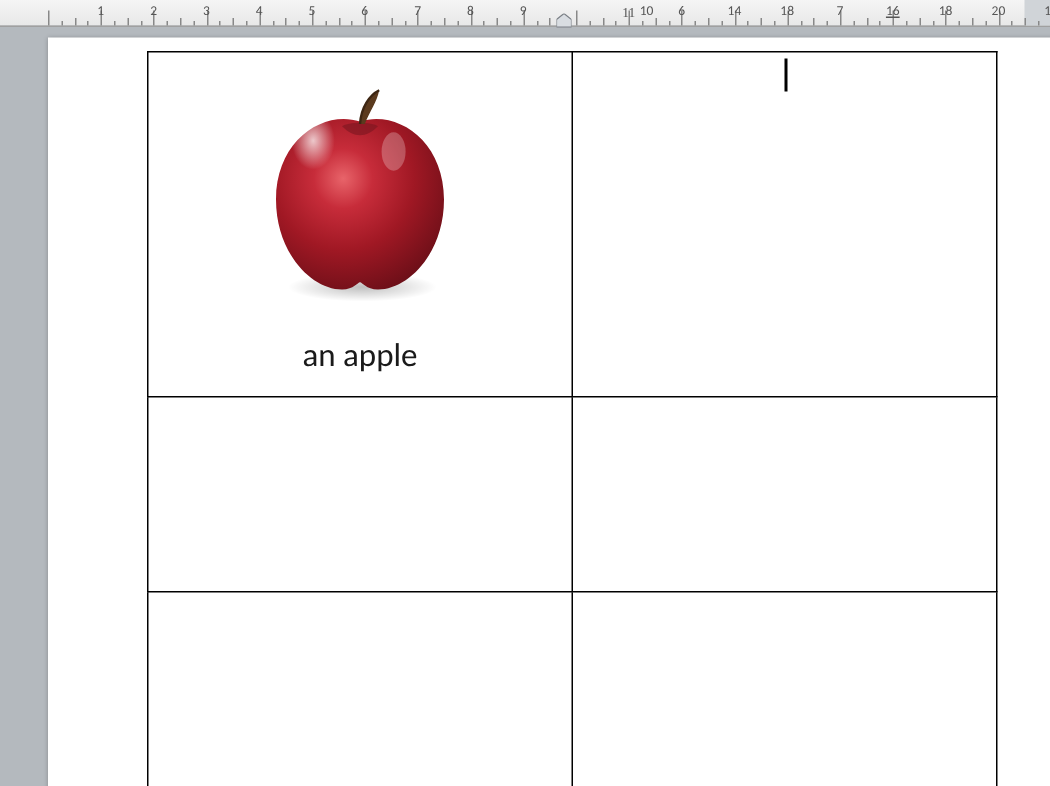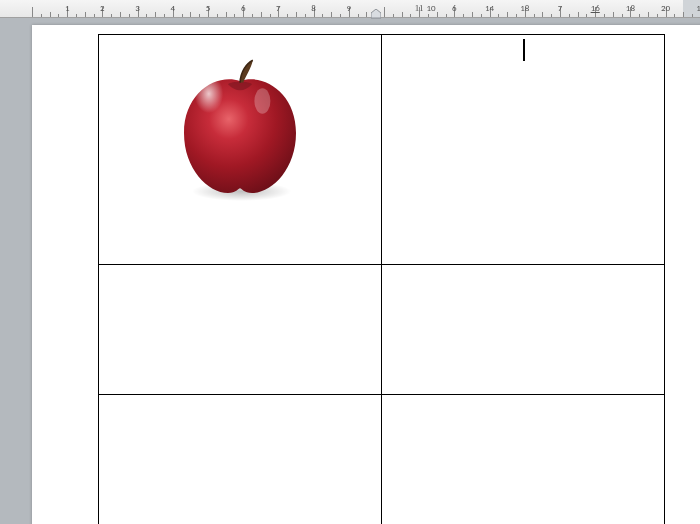--- a/index.html
+++ b/index.html
@@ -314,20 +314,21 @@
 
                 <ellipse cx="70" cy="72" rx="30" ry="40" fill="url(#appleHilite)"></ellipse>
 
                 <ellipse cx="128" cy="65" rx="10" ry="16" fill="rgba(255,255,255,0.25)"></ellipse>
 
                 <path d="M100 42 C 101 28, 108 18, 116 14
                          C 114 24, 108 32, 104 42 Z" fill="#5b3a1e"></path>
                 <path d="M100 42 C 101 28, 108 18, 116 14" stroke="#3d2613" stroke-width="2" fill="none"></path>
               </svg>
             </div>
+            <div class="caption">an apple</div>
           </div>
         </td>
         <td>
           <div class="text-cursor"></div>
         </td>
       </tr>
       <tr>
         <td></td>
         <td></td>
       </tr>

